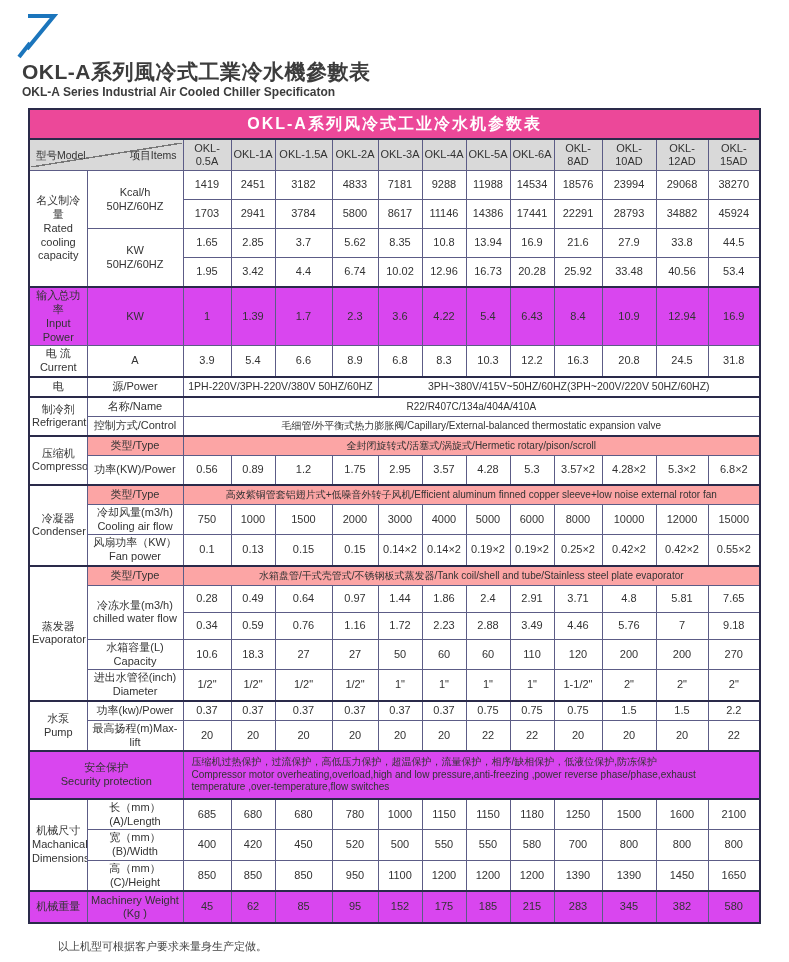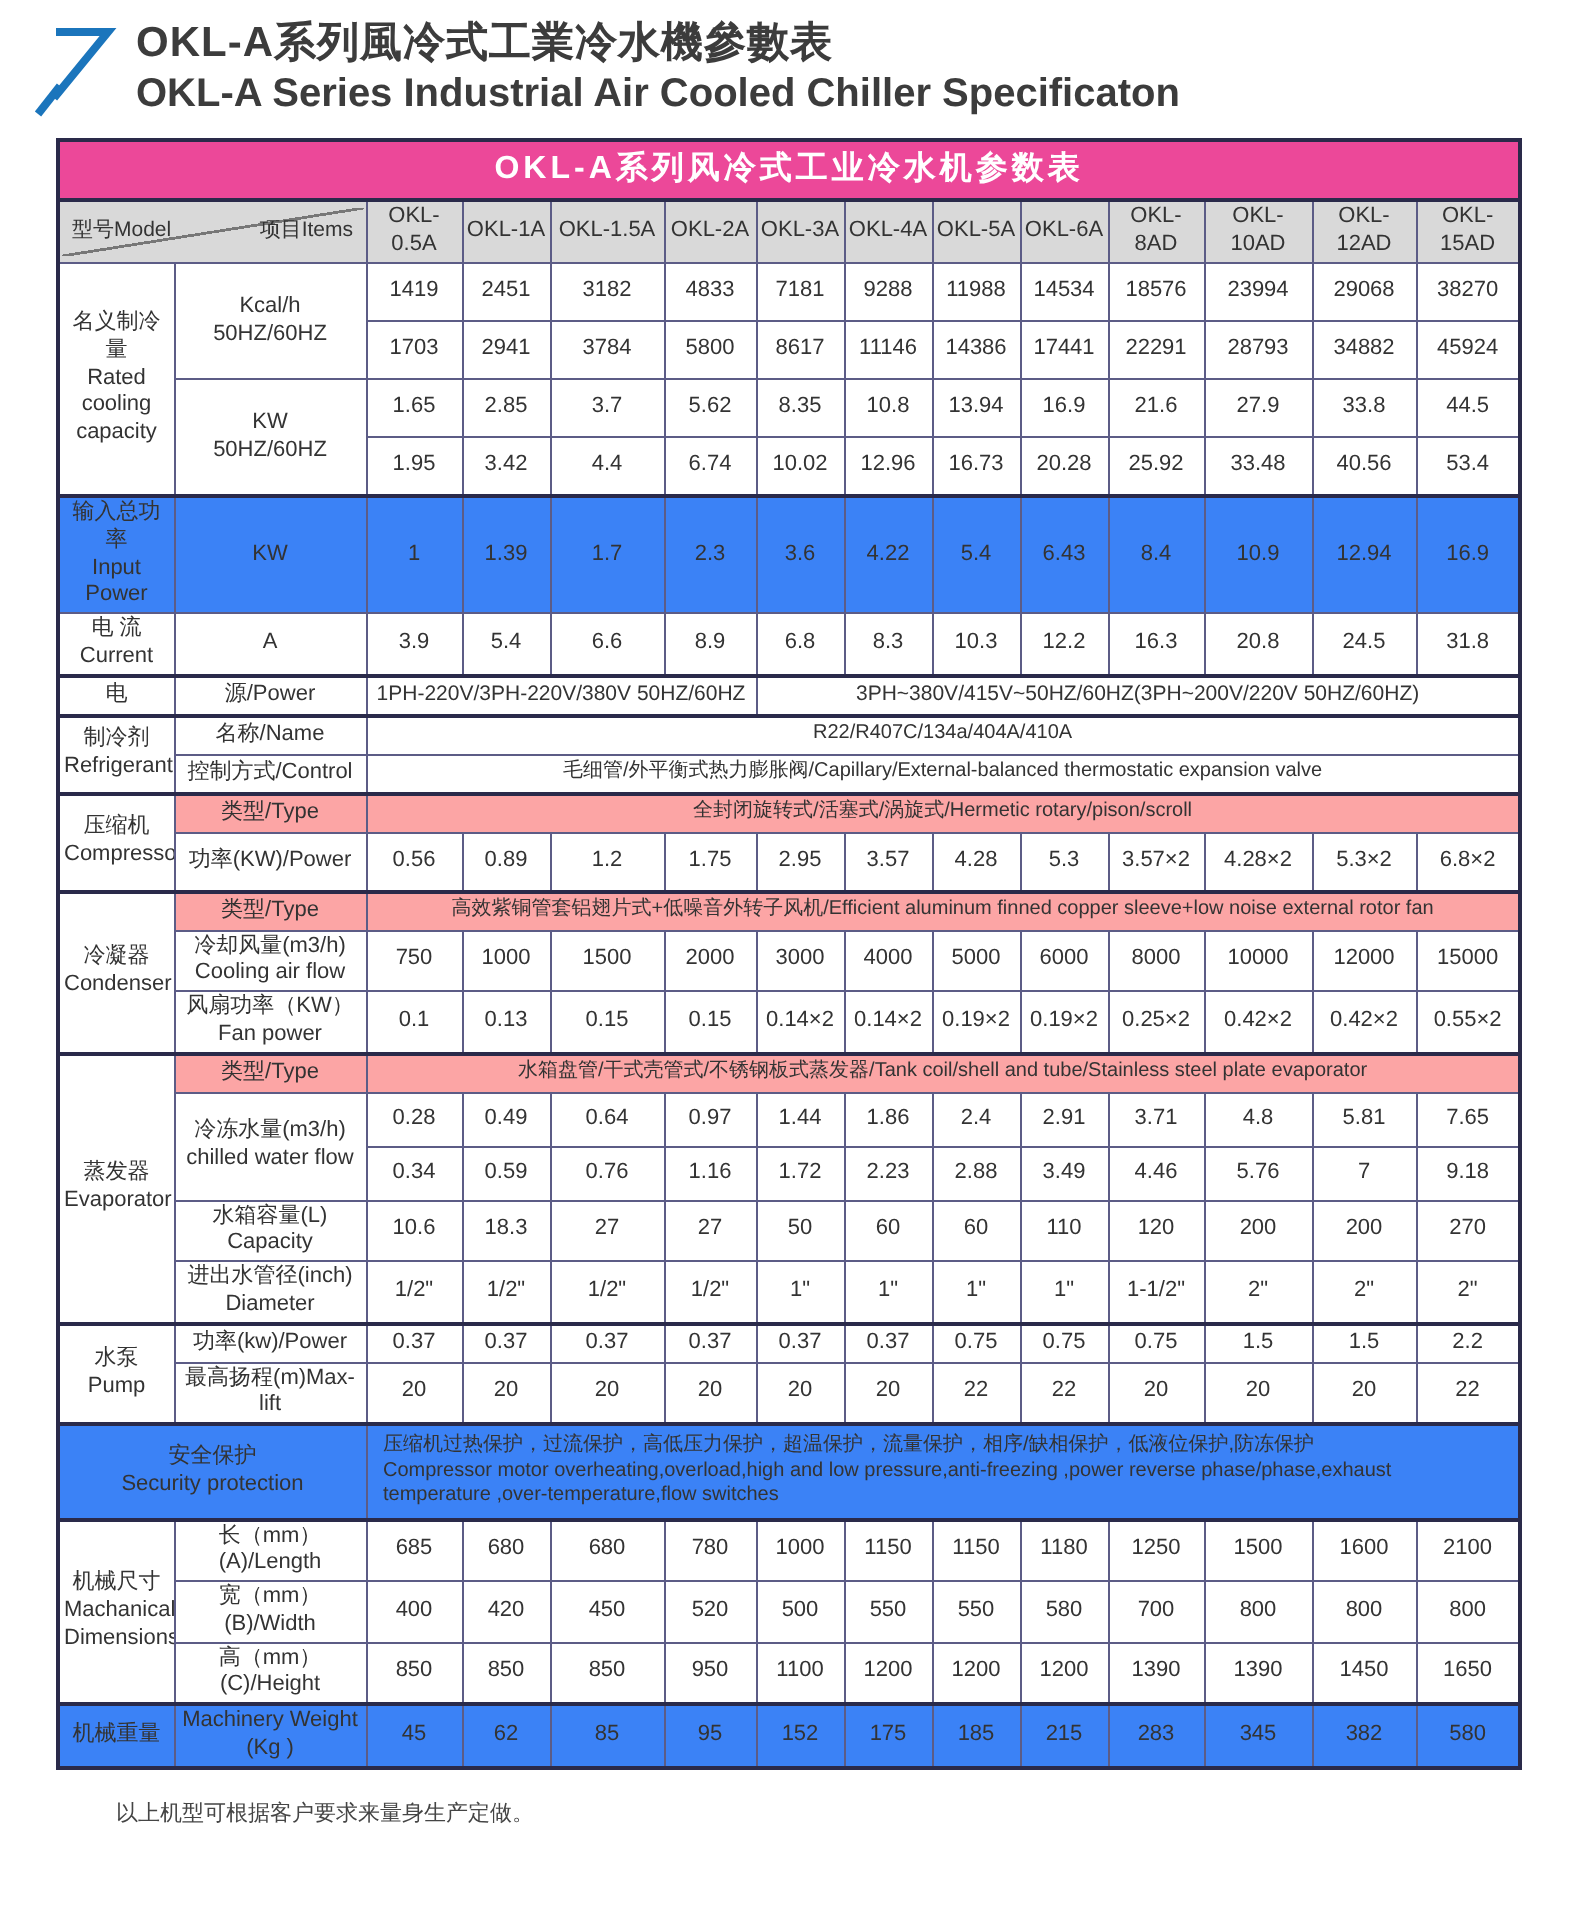--- a/index.html
+++ b/index.html
@@ -2,25 +2,25 @@
 <html><head>
 <meta charset="utf-8">
 <style>
   html,body{margin:0;padding:0;}
   body{
     width:789px;min-height:962px;background:#ffffff;
     font-family:"Liberation Sans","DejaVu Sans",sans-serif;
     color:#333;
   }
   
-  .pagehead{display:flex;align-items:center;padding:8px 0 0 16px;}
+  .pagehead{display:flex;align-items:flex-start;padding:8px 0 0 16px;flex-direction:column;}
   .logo{width:46px;height:52px;flex:0 0 auto;}
   .titles{margin-left:6px;}
   .title-zh{font-size:21px;font-weight:bold;color:#3c3c3c;margin:0;line-height:1.15;letter-spacing:0.5px;}
-  .title-en{font-size:20px;font-weight:600;color:#3c3c3c;margin:2px 0 0;line-height:1.1;}
+  .title-en{font-size:12px;font-weight:600;color:#3c3c3c;margin:2px 0 0;line-height:1.1;}
   
   table{
     margin:9px 0 0 28px;border-collapse:collapse;table-layout:fixed;width:731px;
     border:2px solid #2a2a4a;
   }
   td{
     border:1px solid #5c5c86;font-size:11px;color:#333;text-align:center;
     vertical-align:middle;padding:1px 2px;white-space:pre-line;line-height:1.25;height:26px;
     overflow:hidden;
   }
@@ -29,21 +29,21 @@
     letter-spacing:2px;border-bottom:2px solid #2a2a4a;
   }
   tr.hdr td{background:#d9d9d9;height:30px;font-size:11px;padding:0 1px;}
   td.corner{padding:0;}
   .cornerwrap{
     display:flex;justify-content:space-between;align-items:center;height:24px;padding:0 5px;
     background:linear-gradient(to bottom right,transparent calc(50% - 0.7px),#777 calc(50% - 0.7px),#777 calc(50% + 0.7px),transparent calc(50% + 0.7px));
     font-size:10.5px;
   }
   tr.sec td{border-top:2px solid #2a2a4a;}
-  tr.g td{background:#3b82f6;}
+  tr.g td{background:#d946ef;}
   td.lg{background:#fca5a5;}
   td.left{text-align:left;padding:4px 8px;}
   tr.s td{height:16px;}
   tr.p td{height:24px;}
   tr.d td{height:18px;}
   tr.w td{height:28px;}
   td[colspan="12"]{font-size:10px;}
   td[colspan="8"],td[colspan="4"]{font-size:10.5px;}
   
   .notes{margin:14px 36px 0 30px;font-size:11px;color:#454545;line-height:1.55;}

